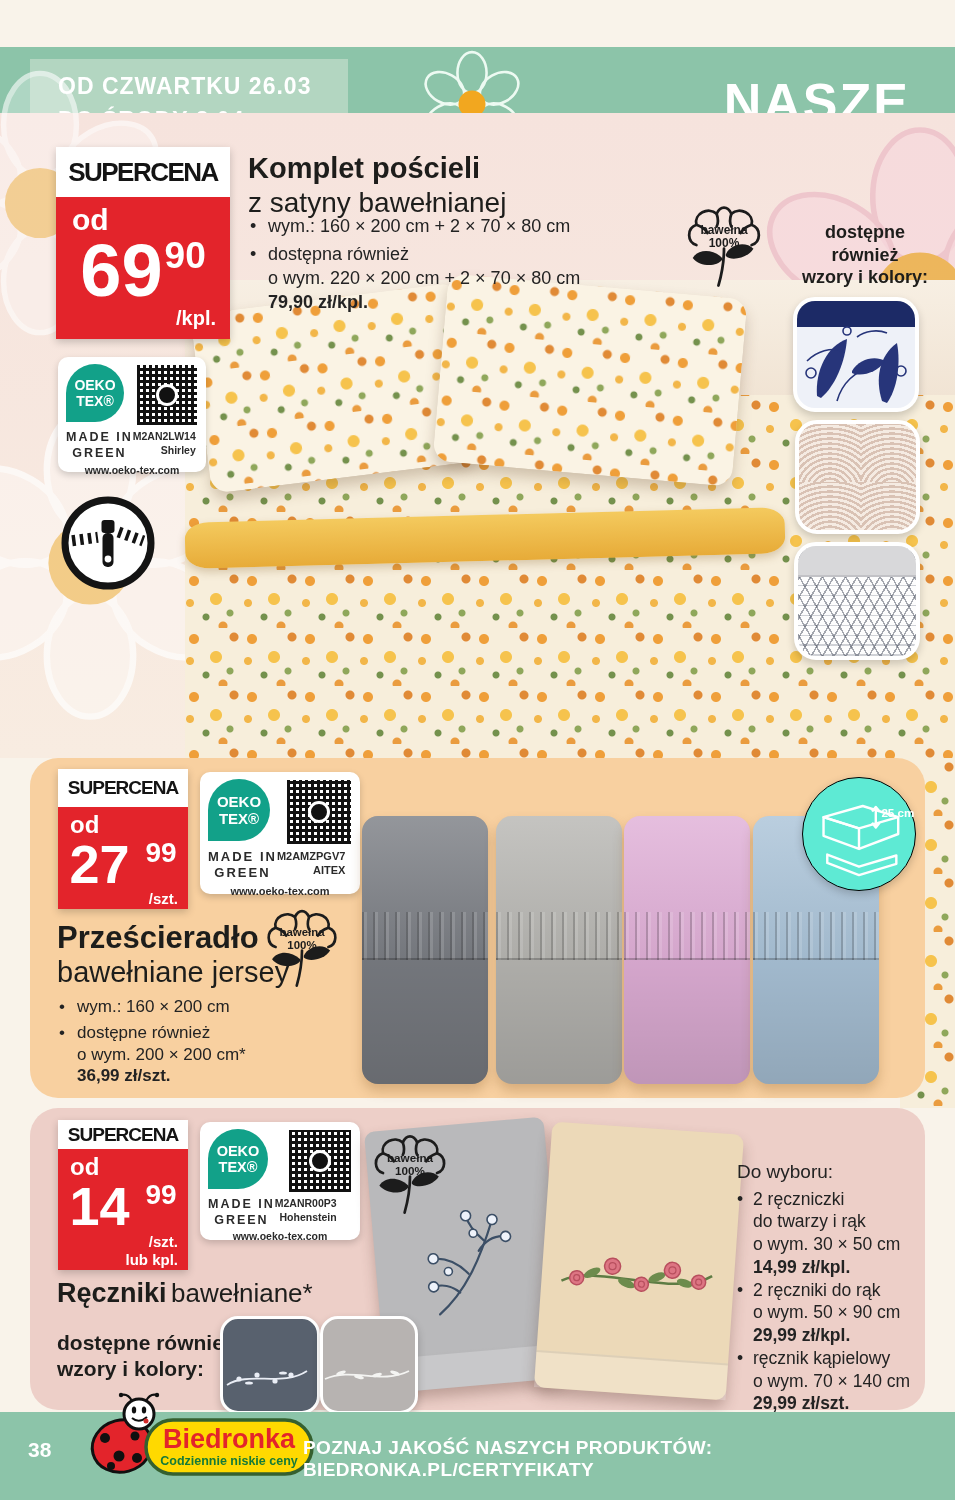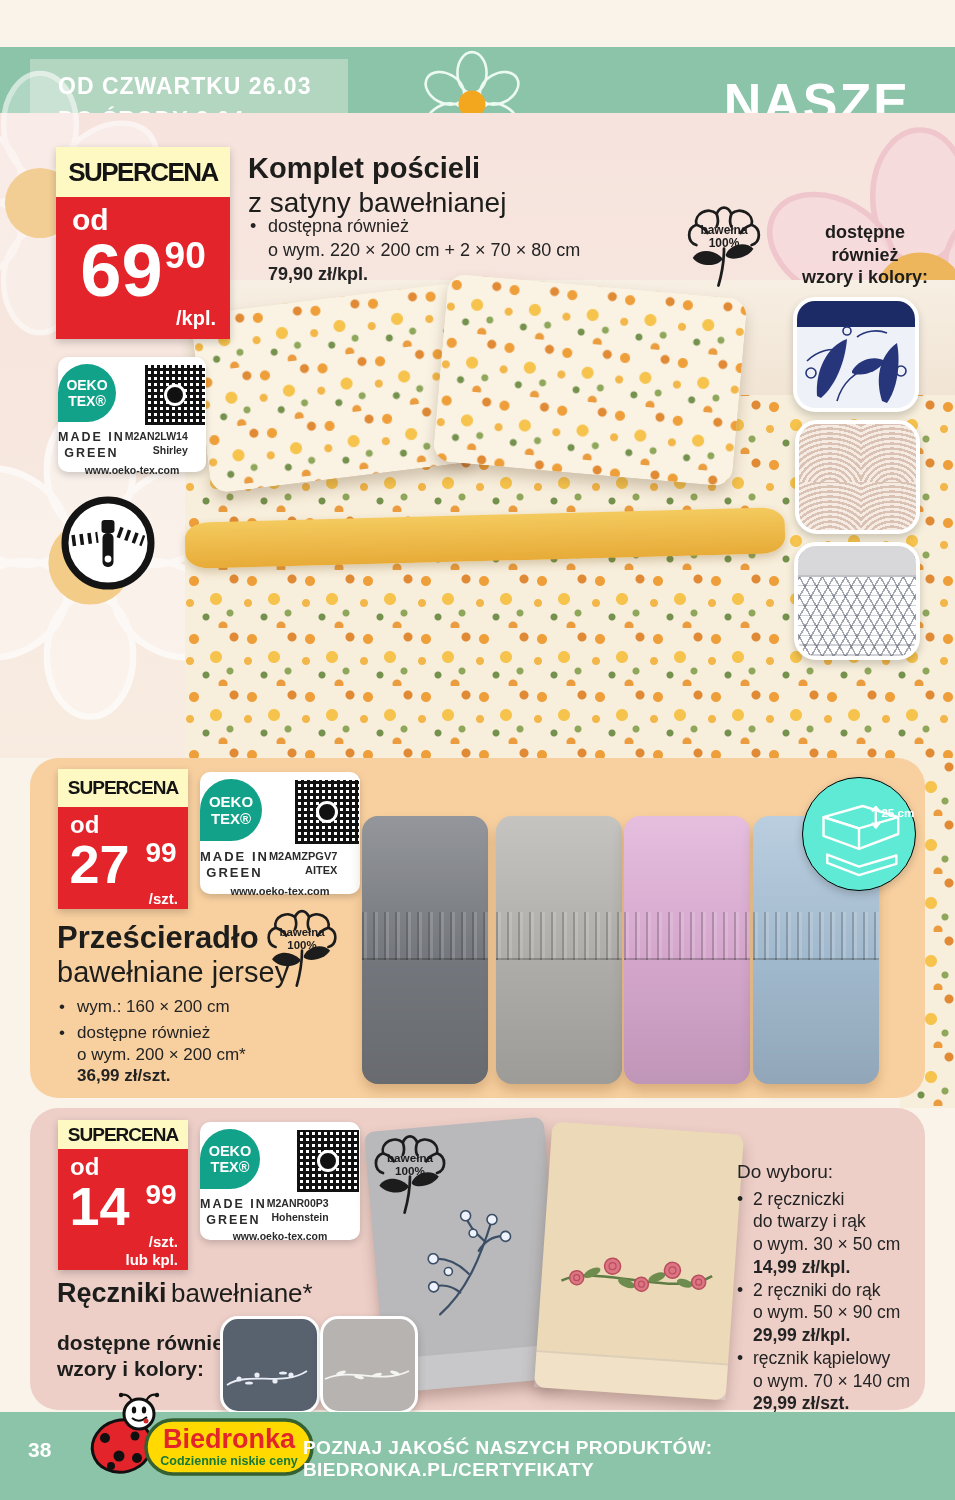--- a/index.html
+++ b/index.html
@@ -37,41 +37,41 @@
   .titleb{font-weight:bold;font-size:29px;color:#1d1d1b;line-height:1.25;}
   .titler{font-size:28px;color:#1d1d1b;line-height:1.25;}
   .bullets{list-style:none;margin:0;padding:0;font-size:18px;line-height:1.33;color:#232323;}
   .bullets li{position:relative;padding-left:18px;margin-bottom:4px;}
   .bullets li::before{content:"•";position:absolute;left:0;top:0;}
   .smukee{font-weight:bold;font-size:36px;letter-spacing:9px;color:#1d1d1b;}
   .variants{font-weight:bold;font-size:18px;line-height:1.25;color:#1d1d1b;text-align:center;}
 
   
   .badge{background:#e3242b;display:flex;flex-direction:column;box-shadow:0 3px 8px rgba(0,0,0,.2);}
-  .badge .btop{background:#fef9c3;color:#141414;font-weight:bold;text-align:center;
+  .badge .btop{background:#ffffff;color:#141414;font-weight:bold;text-align:center;
                display:flex;align-items:center;justify-content:center;}
   .badge .bod{color:#fff;font-weight:bold;}
   .badge .bprice{color:#fff;font-weight:bold;display:flex;justify-content:center;align-items:flex-start;}
   .badge .bunit{color:#fff;font-weight:bold;text-align:right;}
   .badge-lg{width:174px;height:192px;}
   .badge-lg .btop{height:50px;font-size:26px;letter-spacing:-1.5px;}
   .badge-lg .bod{font-size:30px;margin:6px 0 0 16px;}
   .badge-lg .bint{font-size:74px;line-height:.92;}
   .badge-lg .bdec{font-size:37px;line-height:1;margin-left:2px;}
   .badge-lg .bunit{font-size:20px;margin:2px 14px 0 0;}
   .badge-sm{width:130px;}
   .badge-sm .btop{height:42px;font-size:19px;letter-spacing:-1px;}
   .badge-sm .bod{font-size:24px;margin:4px 0 0 12px;}
   .badge-sm .bint{font-size:54px;line-height:.95;}
   .badge-sm .bdec{font-size:28px;line-height:1;margin-left:16px;}
   .badge-sm .bunit{font-size:15px;margin:0 10px 0 0;line-height:1.25;}
 
   
   .oeko{background:#fff;border-radius:10px;box-shadow:0 3px 7px rgba(0,0,0,.18);
-        padding:7px 0;box-sizing:border-box;}
+        padding:7px 8px;box-sizing:border-box;}
   .oeko .row1{display:flex;justify-content:space-between;}
   .drop{background:#12a189;border-radius:50% 50% 50% 0;display:flex;flex-direction:column;
         align-items:center;justify-content:center;color:#fff;font-weight:bold;}
   .oeko .made{font-weight:bold;color:#2b2b2b;letter-spacing:2px;text-align:center;line-height:1.25;}
   .oeko .code{font-weight:bold;color:#2b2b2b;text-align:right;line-height:1.3;}
   .oeko .url{font-weight:bold;color:#2b2b2b;text-align:center;}
   .oeko .row2{display:flex;align-items:flex-start;margin-top:4px;}
   .qr{position:relative;background:#fff;}
   .qr::before{content:"";position:absolute;inset:1px;background-image:
      repeating-linear-gradient(90deg,#111 0 3px,transparent 3px 6px),
@@ -188,20 +188,21 @@
       <div class="bprice">
           <span class="bint">69</span>
           <span class="bdec">90</span>
         </div>
       <div class="bunit">/kpl.</div>
     </div>
 
     <div class="ab titleb" style="left:248px;top:37px">Komplet pościeli</div>
     <div class="ab titler" style="left:248px;top:72px">z satyny bawełnianej</div>
     <ul class="ab bullets" style="left:250px;top:102px;width:370px">
+      <li><span>wym.: 160 × 200 cm + 2 × 70 × 80 cm</span></li>
       <li>
         <span>dostępna również</span><br>
         <span>o wym. 220 × 200 cm + 2 × 70 × 80 cm</span><br>
         <strong>79,90 zł/kpl.</strong>
       </li>
     </ul>
 
     <svg class="ab" style="left:678px;top:86px" width="92" height="92" viewBox="0 0 100 100">
       <g fill="none" stroke="#1c1c1c" stroke-width="3" stroke-linecap="round">
         <path d="M20 50 C10 47 9 32 20 28 C17 16 33 8 42 16 C46 7 54 7 58 16 C67 8 83 16 80 28 C91 32 90 47 80 50"></path>

